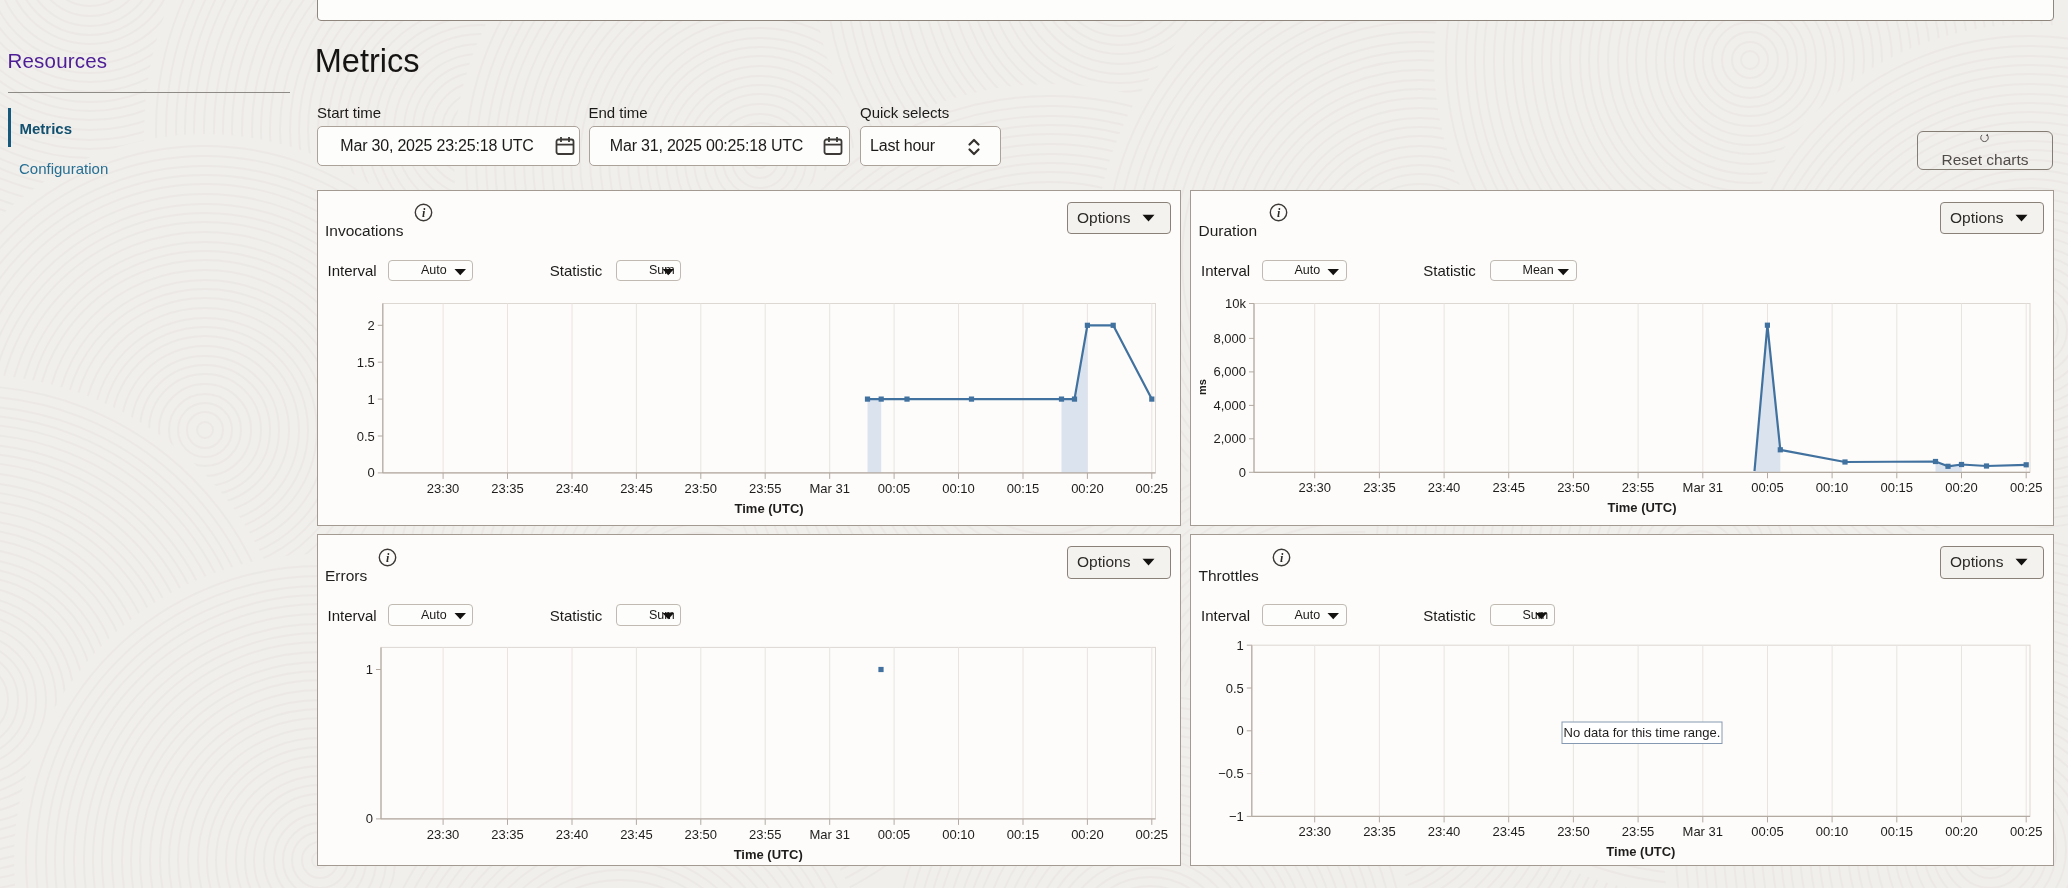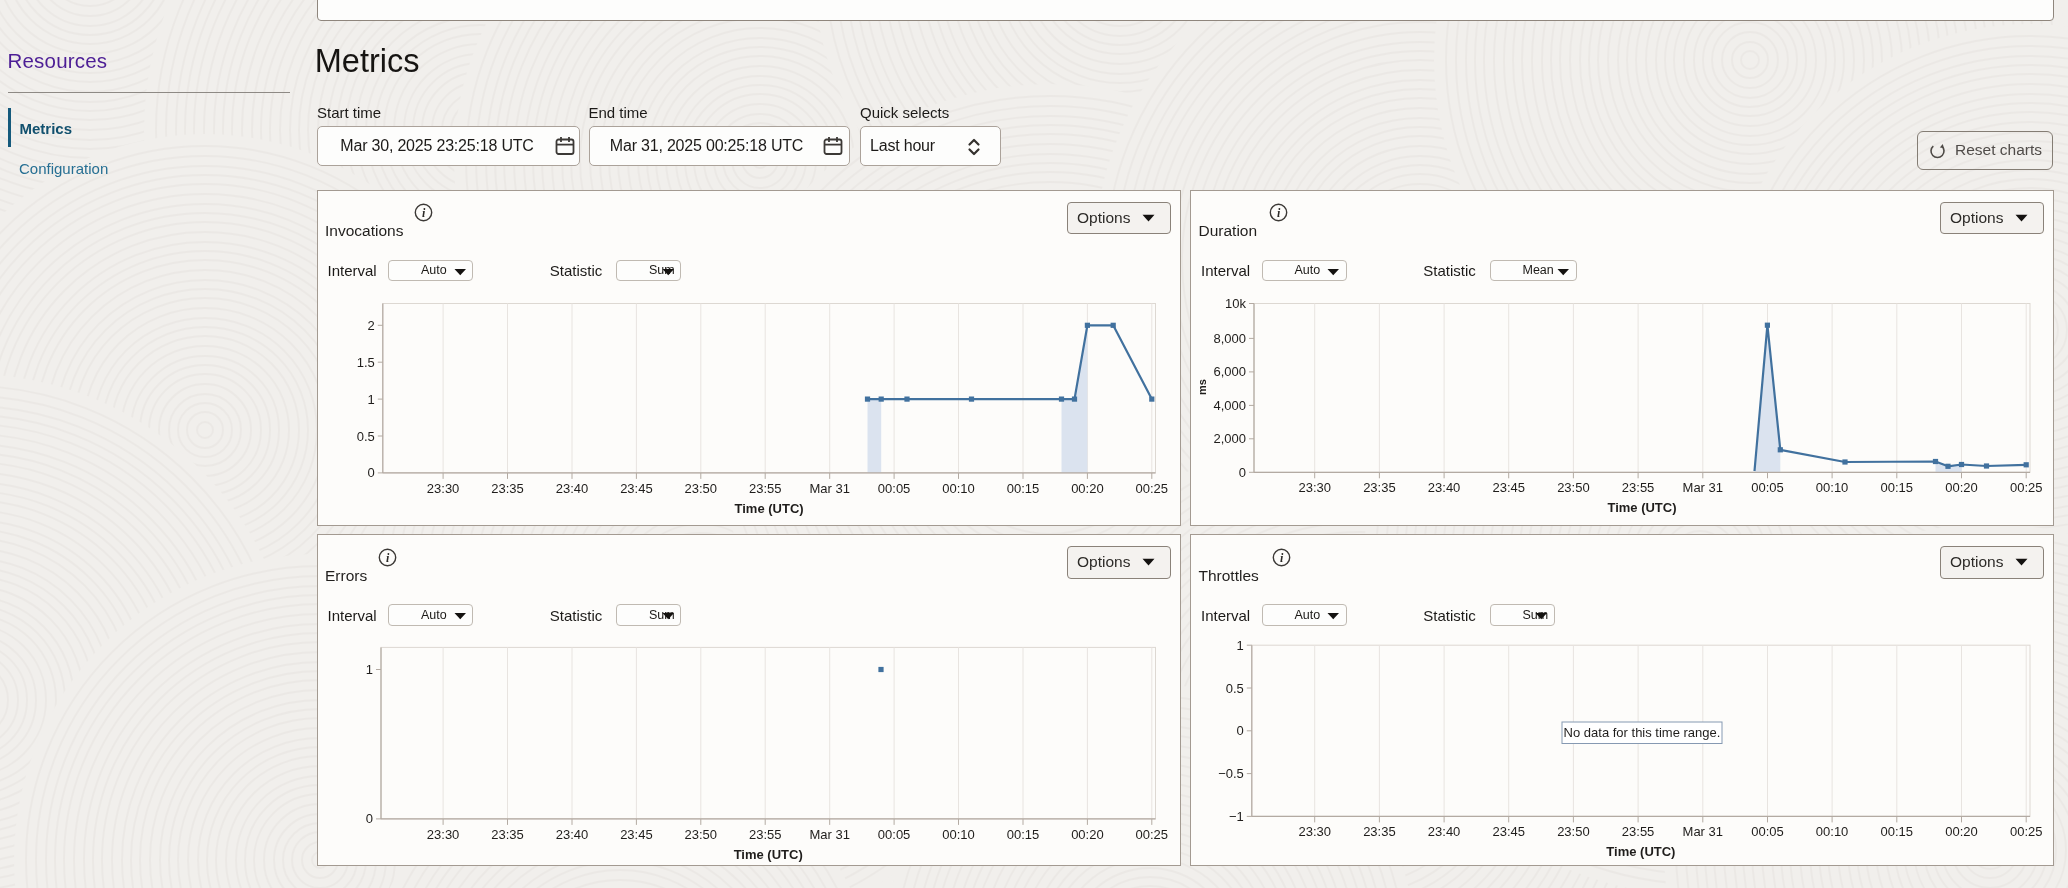--- a/index.html
+++ b/index.html
@@ -13,21 +13,21 @@
 .navact { position:absolute; left:19.5px; top:120px; font-size:15px; font-weight:bold; color:#11506e; }
 .navlink { position:absolute; left:19px; top:159.5px; font-size:15px; color:#266f93; }
 h1 { position:absolute; left:314.8px; top:42.5px; font-size:32.5px; font-weight:400; color:#161412; }
 .flabel { position:absolute; top:104px; font-size:15px; color:#1c1a18; }
 .inp { position:absolute; top:126px; height:40px; background:#fdfdfc; border:1px solid #aba29a;
   border-radius:5px; font-size:16px; letter-spacing:-0.2px; color:#1c1a18; }
 .inp .txt { position:absolute; top:0; height:38px; line-height:38px; text-align:center; }
 .inp .ic { position:absolute; top:9px; }
 .resetbtn { position:absolute; left:1916.8px; top:130.5px; width:136.4px; height:39px;
   border:1px solid #847d74; border-radius:6px; color:#504c49; font-size:15.5px;
-  display:flex; align-items:center; justify-content:center; gap:8px; }
+  display:flex; align-items:center; justify-content:center; gap:8px;flex-direction:column; }
 .card { position:absolute; background:#fdfcfa; border:1px solid #a39a91; }
 .ctitle { position:absolute; left:7.5px; top:13.5px; font-size:15.5px; color:#211f1d;margin-top:18px; }
 .opts { position:absolute; right:9px; top:11px; width:104px; height:32.5px; background:#f4f2ef;
   border:1px solid #8a8279; border-radius:4px; font-size:15.5px; color:#2d2b28;
   display:flex; align-items:center; justify-content:flex-start; padding-left:9.5px; gap:11.5px; }
 .ilabel { position:absolute; top:71.5px; font-size:15px; color:#1c1a18; }
 .sel { position:absolute; top:69px; height:21.5px; background:#fdfdfc; border:1px solid #c0bab2;
   border-radius:4px; font-size:12.5px; color:#1b1916; display:flex; align-items:center;padding-left:24px; }
 .sel span { margin-left:8px; }
 .sel svg { position:absolute; right:6px; top:7px; width:12.5px; height:8px; }

